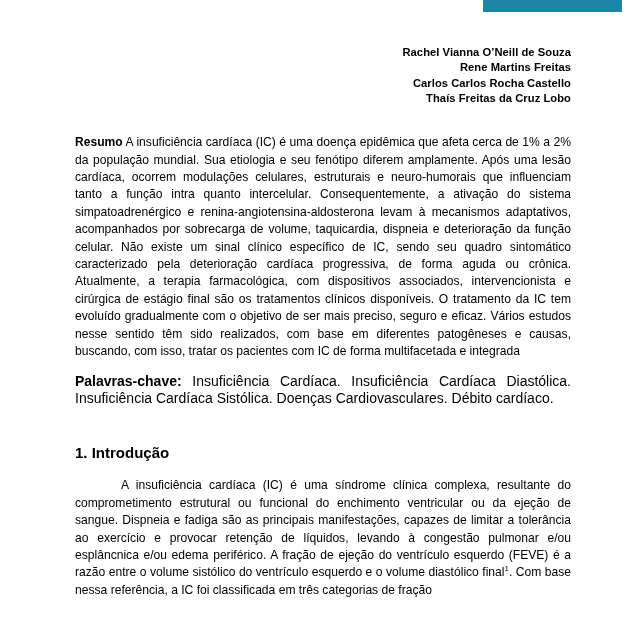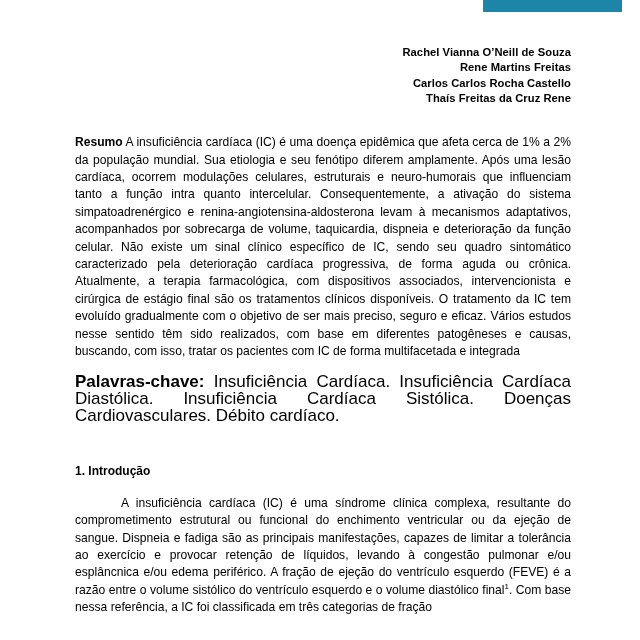--- a/index.html
+++ b/index.html
@@ -62,33 +62,33 @@
     text-align: justify;
     text-justify: inter-word;
   }
   .abstract-label {
     font-weight: bold;
   }
 
   
   .keywords {
     margin-top: 9px;
-    font-size: 17px;
+    font-size: 14px;
     line-height: 17.4px;
     text-align: justify;
     text-justify: inter-word;
   }
   .keywords-label {
     font-weight: bold;
   }
 
   
   .section-heading {
     margin-top: 38px;
-    font-size: 12px;
+    font-size: 15px;
     font-weight: bold;
     line-height: 16px;
   }
 
   
   .body-paragraph {
     margin-top: 16px;
     font-size: 12.1px;
     line-height: 17.4px;
     text-align: justify;
@@ -108,21 +108,21 @@
 <div class="page">
 
   <div class="header-bar"></div>
 
   <div class="content">
 
     <div class="authors">
       <span class="author-line">Rachel Vianna O’Neill de Souza</span>
       <span class="author-line">Rene Martins Freitas</span>
       <span class="author-line">Carlos Carlos Rocha Castello</span>
-      <span class="author-line">Thaís Freitas da Cruz Rene</span>
+      <span class="author-line">Thaís Freitas da Cruz Lobo</span>
     </div>
 
     <p class="abstract"><span class="abstract-label">Resumo</span> <span>A insuficiência cardíaca (IC) é uma doença epidêmica que afeta cerca de 1% a 2% da população mundial. Sua etiologia e seu fenótipo diferem amplamente. Após uma lesão cardíaca, ocorrem modulações celulares, estruturais e neuro-humorais que influenciam tanto a função intra quanto intercelular. Consequentemente, a ativação do sistema simpatoadrenérgico e renina-angiotensina-aldosterona levam à mecanismos adaptativos, acompanhados por sobrecarga de volume, taquicardia, dispneia e deterioração da função celular. Não existe um sinal clínico específico de IC, sendo seu quadro sintomático caracterizado pela deterioração cardíaca progressiva, de forma aguda ou crônica. Atualmente, a terapia farmacológica, com dispositivos associados, intervencionista e cirúrgica de estágio final são os tratamentos clínicos disponíveis. O tratamento da IC tem evoluído gradualmente com o objetivo de ser mais preciso, seguro e eficaz. Vários estudos nesse sentido têm sido realizados, com base em diferentes patogêneses e causas, buscando, com isso, tratar os pacientes com IC de forma multifacetada e integrada</span></p>
 
     <p class="keywords"><span class="keywords-label">Palavras-chave:</span> <span>Insuficiência Cardíaca. Insuficiência Cardíaca Diastólica. Insuficiência Cardíaca Sistólica. Doenças Cardiovasculares. Débito cardíaco.</span></p>
 
     <h2 class="section-heading">1. Introdução</h2>
 
     <p class="body-paragraph"><span>A insuficiência cardíaca (IC) é uma síndrome clínica complexa, resultante do comprometimento estrutural ou funcional do enchimento ventricular ou da ejeção de sangue. Dispneia e fadiga são as principais manifestações, capazes de limitar a tolerância ao exercício e provocar retenção de líquidos, levando à congestão pulmonar e/ou esplâncnica e/ou edema periférico. A fração de ejeção do ventrículo esquerdo (FEVE) é a razão entre o volume sistólico do ventrículo esquerdo e o volume diastólico final</span><sup>1</sup><span>. Com base nessa referência, a IC foi classificada em três categorias de fração</span></p>
 

